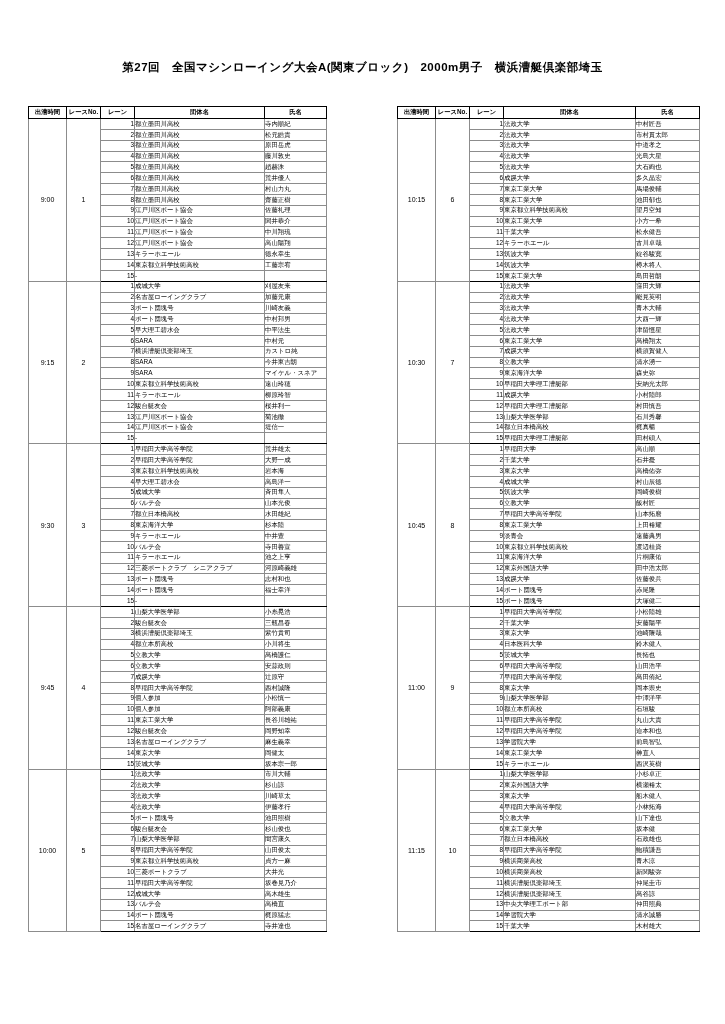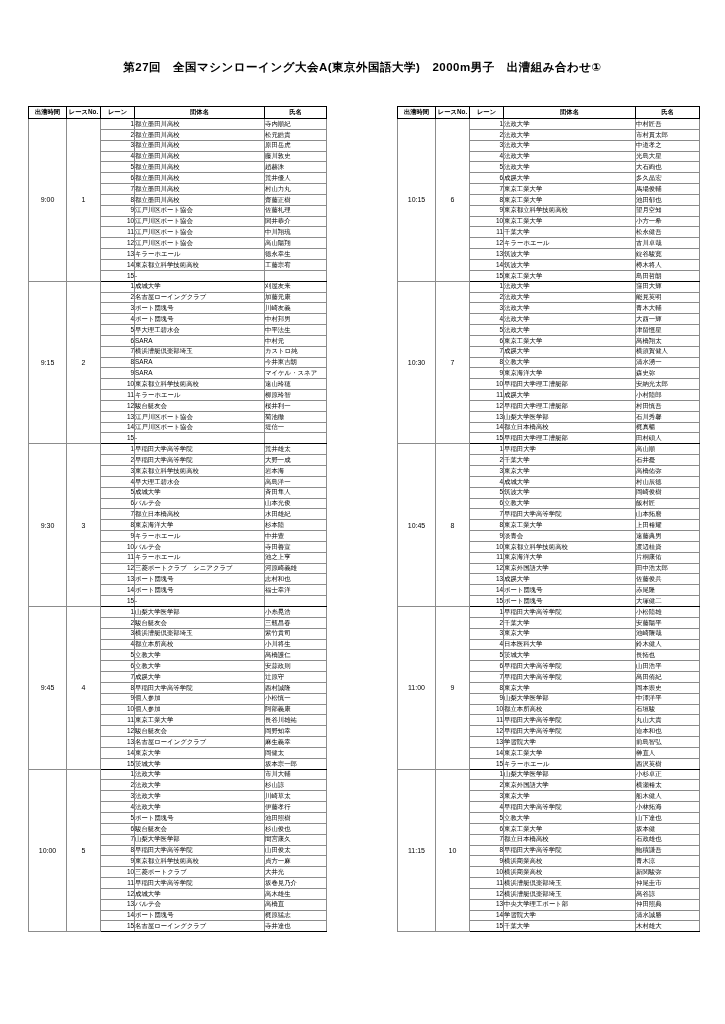--- a/index.html
+++ b/index.html
@@ -82,21 +82,21 @@
   tr.block-end td {
     border-bottom: 0.9px solid #000000;
   }
   td.c-name { border-right: 0.9px solid #000000; }
 </style>
 </head>
 <body>
 
 <div class="page">
 
-  <div class="doc-title">第27回　全国マシンローイング大会A(東京外国語大学)　2000m男子　出漕組み合わせ①</div>
+  <div class="doc-title">第27回　全国マシンローイング大会A(関東ブロック)　2000m男子　横浜漕艇倶楽部埼玉</div>
 
   <div class="columns">
     <table class="sched left-table">
       <thead>
         <tr>
           <th class="c-time">出漕時間</th>
           <th class="c-race">レースNo.</th>
           <th class="c-lane">レーン</th>
           <th class="c-team">団体名</th>
           <th class="c-name">氏名</th>

